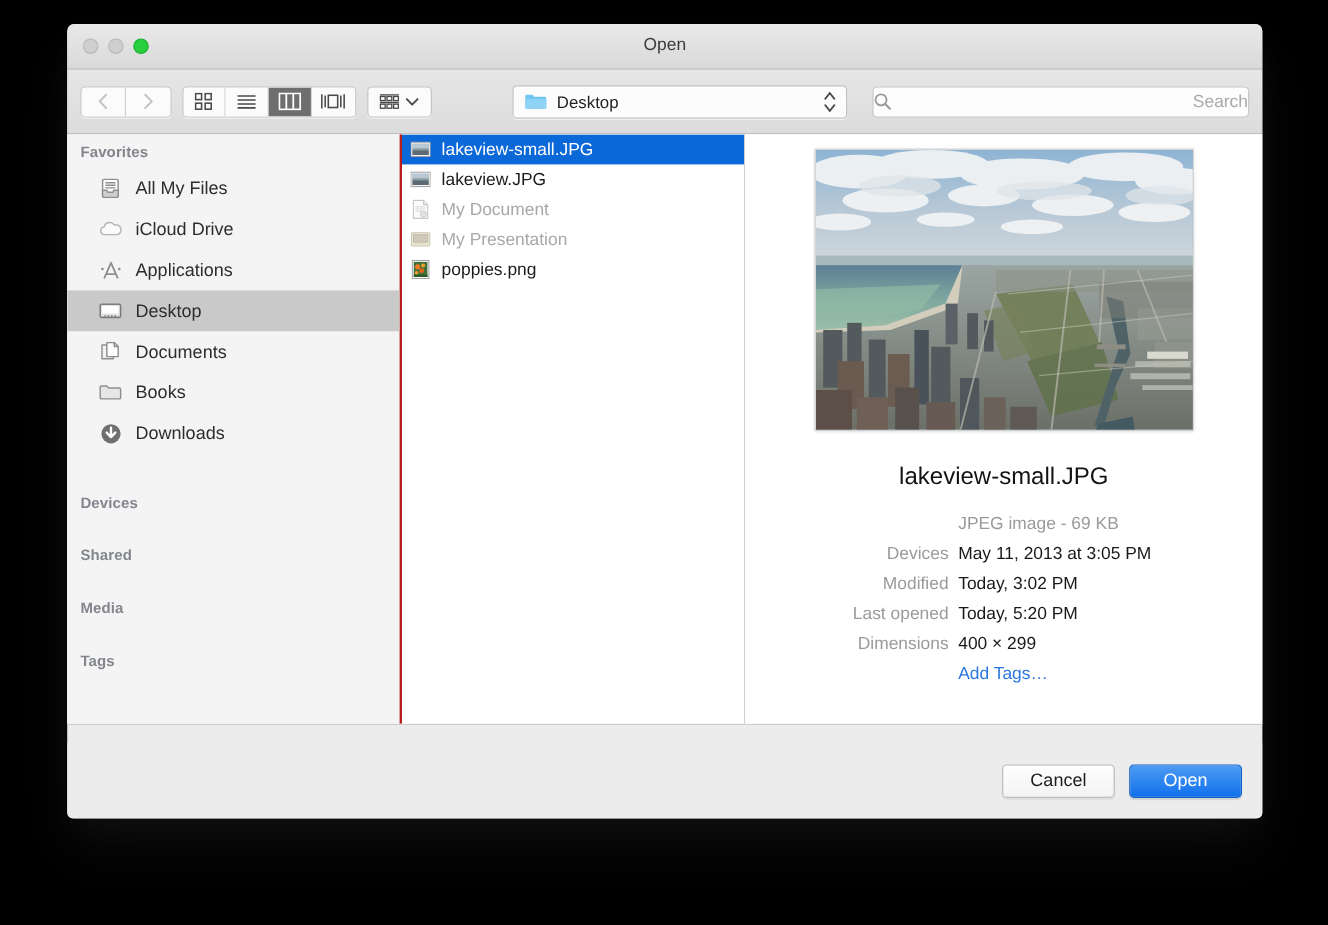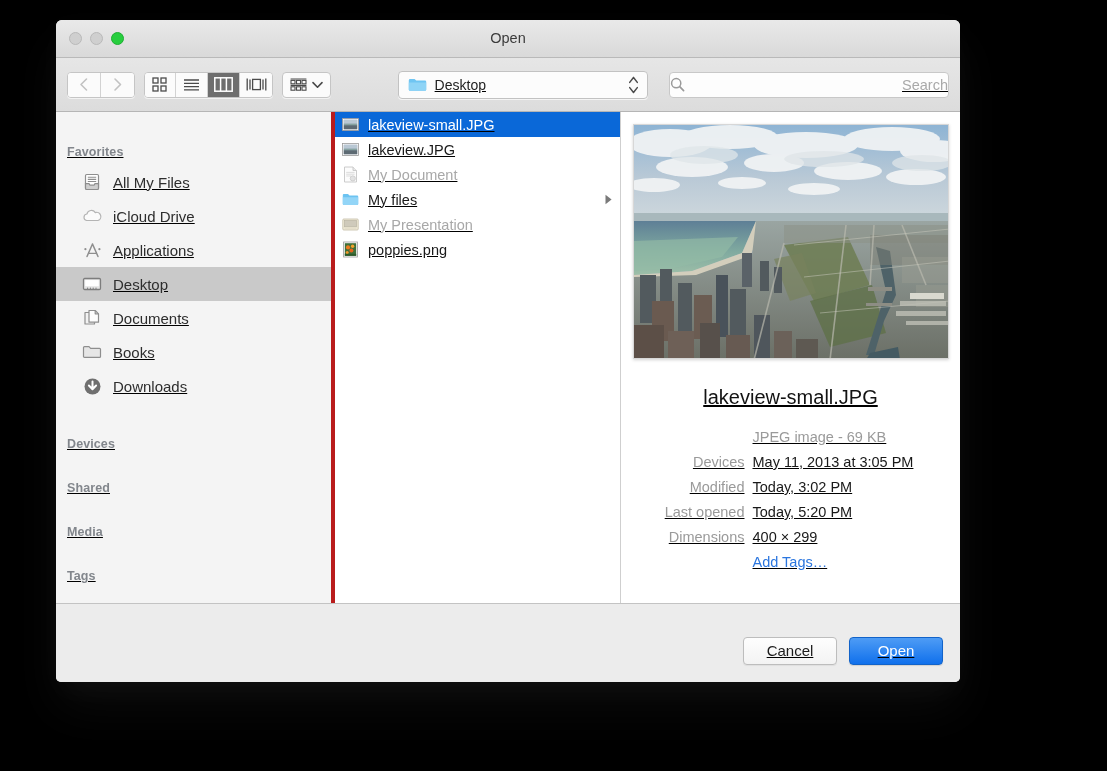--- a/index.html
+++ b/index.html
@@ -7,29 +7,28 @@
     width: 1107px; height: 771px;
     background: #000;
     font-family: "Liberation Sans", sans-serif;
     overflow: hidden;
   }
 
   
   .window {
     position: absolute;
     left: 56px; top: 20px;
-    width: 904px; height: 662px;
+    width: 996px; height: 662px;
     background: #ececec;
     border-radius: 6px 6px 5px 5px;
     box-shadow: 0 26px 50px rgba(255,255,255,0.045),
                 0 10px 30px rgba(255,255,255,0.03);
     overflow: hidden;
     display: flex;
     flex-direction: column;
-    text-decoration: underline;
   }
 
   
   .titlebar {
     height: 38px;
     background: linear-gradient(to bottom, #e9e9e9 0%, #d9d9d9 100%);
     border-bottom: 1px solid #b9b9b9;
     position: relative;
     flex: 0 0 auto;
   }
@@ -126,22 +125,22 @@
     display: flex;
     min-height: 0;
     background: #fff;
     border-bottom: 1px solid #c3c3c3;
   }
 
   
   .sidebar {
     width: 279px;
     background: #f4f4f4;
-    border-right: 4px solid #b91c1c;
-    padding-top: 27px;
+    border-right: 2px solid #b91c1c;
+    padding-top: 2px;
     flex: 0 0 auto;
     overflow: hidden;
   }
   .side-head {
     font-size: 12.5px;
     color: #82868c;
     font-weight: bold;
     padding: 6px 0 6px 11px;
     letter-spacing: 0.1px;
   }
@@ -483,30 +482,20 @@
           <g stroke="#d4d4d4" stroke-width="0.8">
             <line x1="4.2" y1="6.4" x2="12.6" y2="6.4"></line>
             <line x1="4.2" y1="8.2" x2="12.6" y2="8.2"></line>
             <line x1="4.2" y1="10" x2="9" y2="10"></line>
           </g>
           <circle cx="10.8" cy="12.4" r="2.6" fill="#e2e2e2" stroke="#c6c6c6" stroke-width="0.7"></circle>
         </svg>
         <span class="fname">My Document</span>
       </div>
 
-      <div class="file-row">
-        <svg class="file-icon" viewBox="0 0 17 17">
-          <path d="M0.8 4 A1 1 0 0 1 1.8 3 H6 L7.5 4.6 H15.2 A1 1 0 0 1 16.2 5.6 V13 A1 1 0 0 1 15.2 14 H1.8 A1 1 0 0 1 0.8 13 Z" fill="#6cc3f1"></path>
-          <path d="M0.8 6.2 H16.2 V13 A1 1 0 0 1 15.2 14 H1.8 A1 1 0 0 1 0.8 13 Z" fill="#93d5f7"></path>
-        </svg>
-        <span class="fname">My files</span>
-        <svg class="disclose" viewBox="0 0 9 11">
-          <path d="M1.5 0.8 L7.6 5.5 L1.5 10.2 Z" fill="#7a7a7a"></path>
-        </svg>
-      </div>
 
       <div class="file-row disabled">
         <svg class="file-icon" viewBox="0 0 17 17">
           <rect x="0.8" y="3" width="15.4" height="11" rx="1" fill="#efead7" stroke="#c9c3ae" stroke-width="0.9"></rect>
           <rect x="2.6" y="4.6" width="11.8" height="6.2" fill="#cfcabb" stroke="#b9b4a3" stroke-width="0.7"></rect>
           <rect x="2.6" y="11.4" width="11.8" height="1.4" fill="#e3ddc9"></rect>
         </svg>
         <span class="fname">My Presentation</span>
       </div>
 

